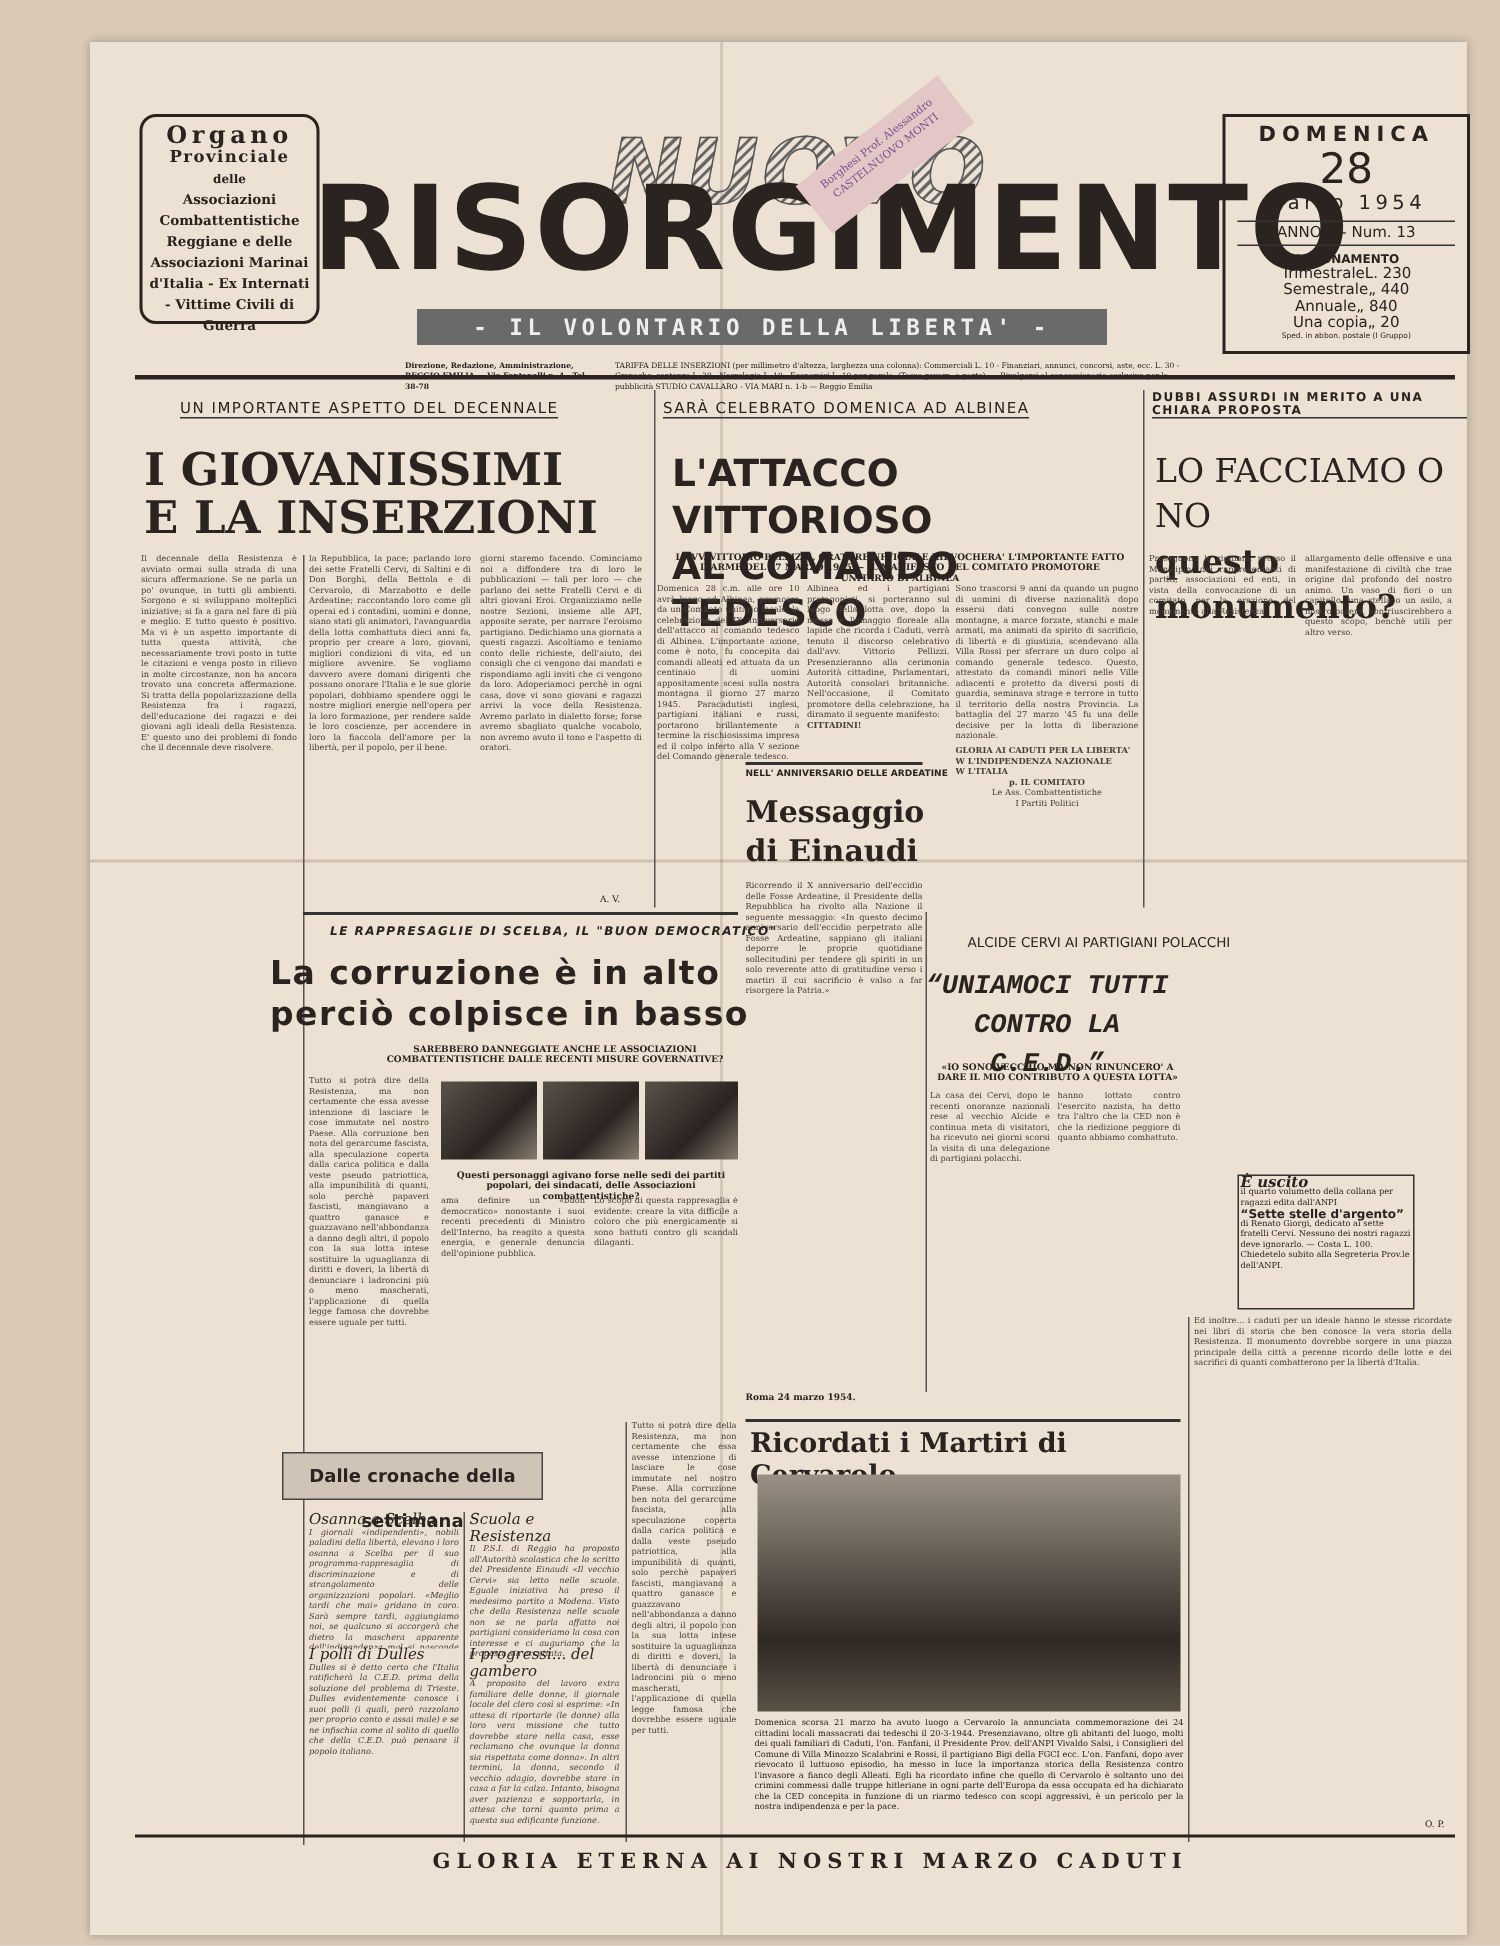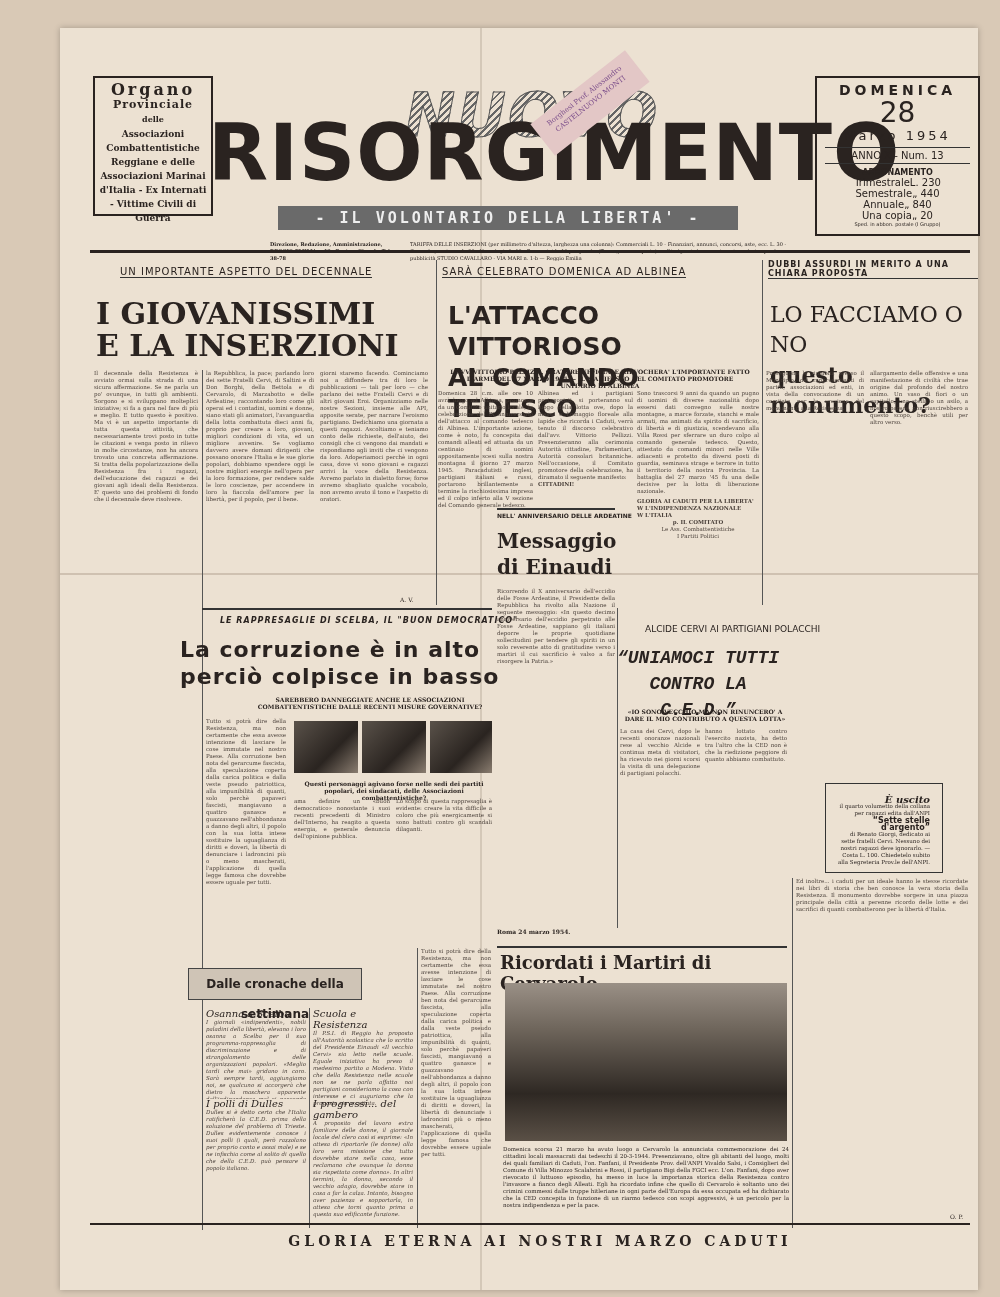--- a/index.html
+++ b/index.html
@@ -2,21 +2,21 @@
 <html><head>
 <meta charset="utf-8">
 <style>
   html,body{margin:0;padding:0;}
   body{width:1000px;height:1297px;background:#d9c9b6;position:relative;overflow:hidden;font-family:"DejaVu Serif",serif;color:#2a2320;}
   .paper{position:absolute;left:60px;top:28px;width:918px;height:1262px;background:#ece1d2;box-shadow:0 0 6px rgba(0,0,0,.25);}
   .fold{position:absolute;left:0;width:100%;height:2px;background:rgba(120,100,80,.25);}
   .vfold{position:absolute;top:0;height:100%;width:2px;background:rgba(120,100,80,.2);}
   .abs{position:absolute;}
   .box{border:2px solid #2a2320;}
-  .organo{left:33px;top:48px;width:120px;height:140px;text-align:center;font-size:10px;line-height:15px;padding:4px 2px;box-sizing:border-box;font-weight:bold;}
+  .organo{left:33px;top:48px;width:120px;height:140px;text-align:center;font-size:10px;line-height:15px;padding:4px 2px;box-sizing:border-box;font-weight:bold;border-radius:11px;}
   .organo .o1{font-size:16px;letter-spacing:3px;font-weight:bold;}
   .organo .o2{font-size:11px;letter-spacing:1px;}
   .organo .o3{font-size:8px;}
   .masthead-top{left:345px;top:52px;font-family:"DejaVu Sans",sans-serif;font-size:60px;font-weight:bold;font-style:italic;color:transparent;-webkit-text-stroke:1px #555;letter-spacing:2px;background:repeating-linear-gradient(135deg,#666 0 2px,transparent 2px 5px);-webkit-background-clip:text;background-clip:text;}
   .masthead{left:148px;top:85px;font-family:"DejaVu Sans",sans-serif;font-size:78px;font-weight:bold;letter-spacing:1px;color:#2a2320;line-height:80px;}
   .tagline{left:218px;top:178px;width:460px;height:24px;background:#6a6a6a;color:#eee;font-family:"DejaVu Sans Mono",monospace;font-size:15px;font-weight:bold;letter-spacing:3px;text-align:center;line-height:24px;}
   .stamp{left:470px;top:55px;width:120px;height:40px;background:#e3c7c6;color:#7a4c8a;font-size:7px;transform:rotate(-38deg);text-align:center;padding-top:6px;box-sizing:border-box;line-height:10px;}
   .addr{left:210px;top:213px;width:130px;font-size:5px;line-height:7px;font-weight:bold;}
   .tariff{left:350px;top:213px;width:390px;font-size:5px;line-height:7px;}
   .datebox{left:755px;top:48px;width:165px;height:160px;text-align:center;font-family:"DejaVu Sans",sans-serif;padding:4px 8px;box-sizing:border-box;}
@@ -36,21 +36,21 @@
   .col p{margin:0;}
   .vline{position:absolute;width:1px;background:#555;}
   .h-mess{left:437px;top:500px;width:118px;font-family:"DejaVu Serif",serif;font-size:20px;line-height:26px;font-weight:bold;}
   .h-corr{left:120px;top:608px;width:380px;font-family:"DejaVu Sans",sans-serif;font-size:22px;line-height:27px;font-weight:bold;letter-spacing:1px;}
   .h-ced{left:553px;top:617px;width:170px;font-family:Liberation Mono, monospace;font-size:18px;line-height:26px;font-weight:bold;font-style:italic;text-align:center;}
   .photo{background:linear-gradient(135deg,#5a524a,#2a2420 60%,#8a7d70);}
   .cronache{left:128px;top:940px;width:172px;height:30px;background:#cfc4b6;border:1px solid #444;font-family:"DejaVu Sans",sans-serif;font-size:12px;font-weight:bold;text-align:center;line-height:30px;}
   .sub-h{font-family:"DejaVu Serif",serif;font-style:italic;font-weight:normal;font-size:10px;}
   .h-ric{left:440px;top:924px;width:300px;font-family:"DejaVu Serif",serif;font-size:18px;font-weight:bold;}
   .footer{left:60px;top:1205px;width:840px;font-family:"DejaVu Serif",serif;font-weight:bold;font-size:14px;letter-spacing:4px;text-align:center;}
-  .eusc{left:765px;top:755px;width:118px;height:90px;border:1px solid #333;padding:12px;box-sizing:border-box;font-size:5.5px;line-height:7px;text-align:right;}
+  .eusc{left:765px;top:755px;width:118px;height:90px;border:1px solid #333;padding:1px;box-sizing:border-box;font-size:5.5px;line-height:7px;}
   .eusc .t{font-size:10px;font-weight:bold;font-style:italic;}
   .eusc .b{font-size:8px;font-weight:bold;font-family:"DejaVu Sans",sans-serif;}
 </style>
 </head>
 <body>
 
 <div class="paper">
   <div class="fold" style="top:545px"></div>
   <div class="vfold" style="left:420px"></div>
 

